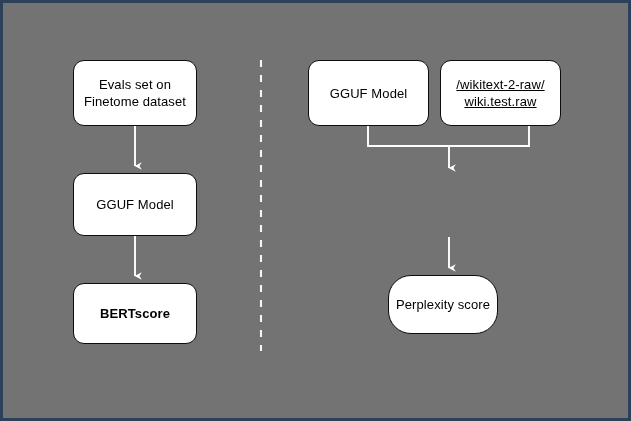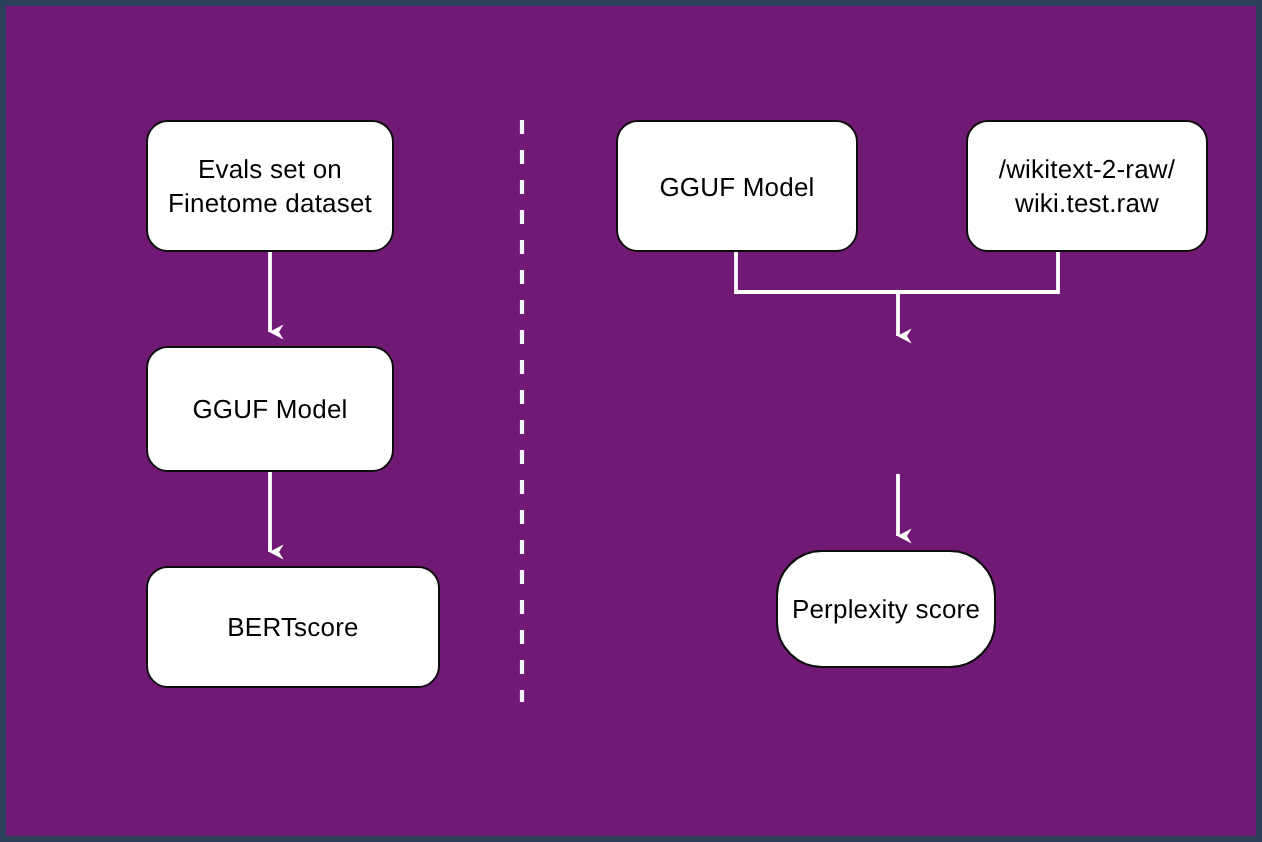--- a/index.html
+++ b/index.html
@@ -9,21 +9,21 @@
     background: #ffffff;
   }
   body {
     font-family: "Liberation Sans", sans-serif;
   }
   #canvas {
     position: relative;
     width: 631px;
     height: 421px;
     box-sizing: border-box;
-    background: #701a75;
+    background: #737373;
     border: 3px solid #2c4159;
     overflow: hidden;
   }
   #svg-layer {
     position: absolute;
     left: 0;
     top: 0;
     width: 631px;
     height: 421px;
   }
@@ -45,24 +45,24 @@
     box-shadow: 0 0 0 0 rgba(0,0,0,0);
   }
   .node-label {
     display: block;
     white-space: pre-line;
     padding: 0 6px;
   }
   
   #node-evals-set      { left: 70px;  top: 57px;  width: 124px; height: 66px; }
   #node-gguf-left      { left: 70px;  top: 170px; width: 124px; height: 63px; }
-  #node-bertscore      { left: 70px;  top: 280px; width: 147px; height: 61px; }
+  #node-bertscore      { left: 70px;  top: 280px; width: 124px; height: 61px; font-weight: bold; }
   
   #node-gguf-right     { left: 305px; top: 57px;  width: 121px; height: 66px; }
-  #node-wikitext       { left: 480px; top: 57px;  width: 121px; height: 66px; }
+  #node-wikitext       { left: 437px; top: 57px;  width: 121px; height: 66px; text-decoration: underline; }
   #node-llama-ppl      { left: 385px; top: 172px; width: 123px; height: 62px; }
   #node-ppl-score      { left: 385px; top: 272px; width: 110px; height: 59px; border-radius: 23px; }
 </style>
 </head>
 <body>
 
 <div id="canvas">
 
   <svg id="svg-layer" viewBox="0 0 631 421" xmlns="http://www.w3.org/2000/svg">
     <defs>

